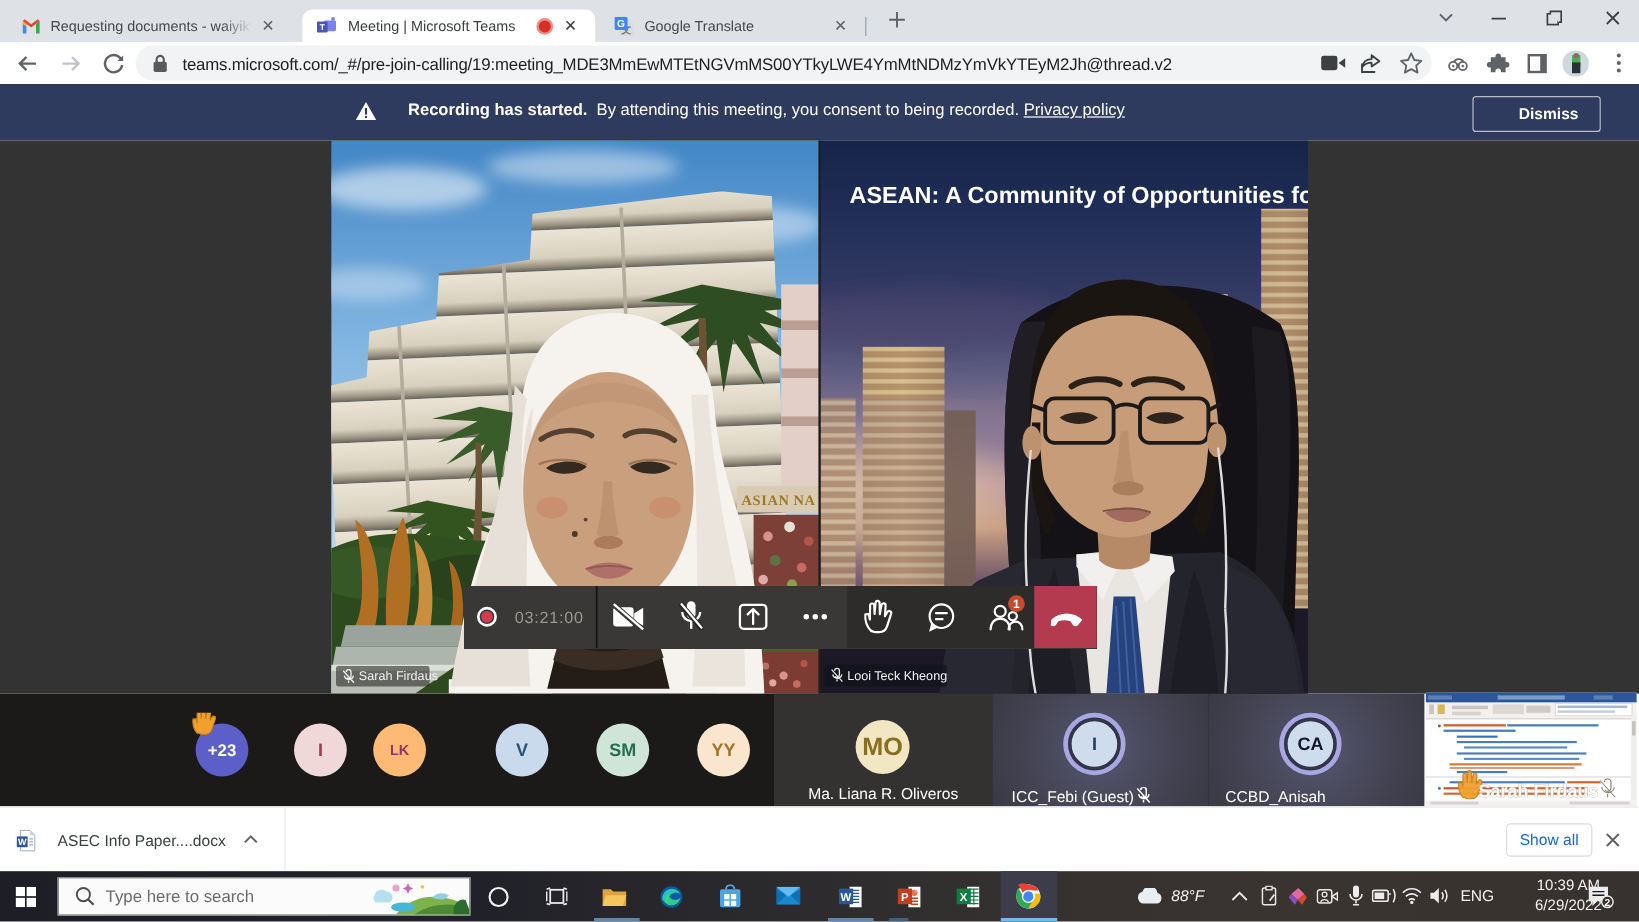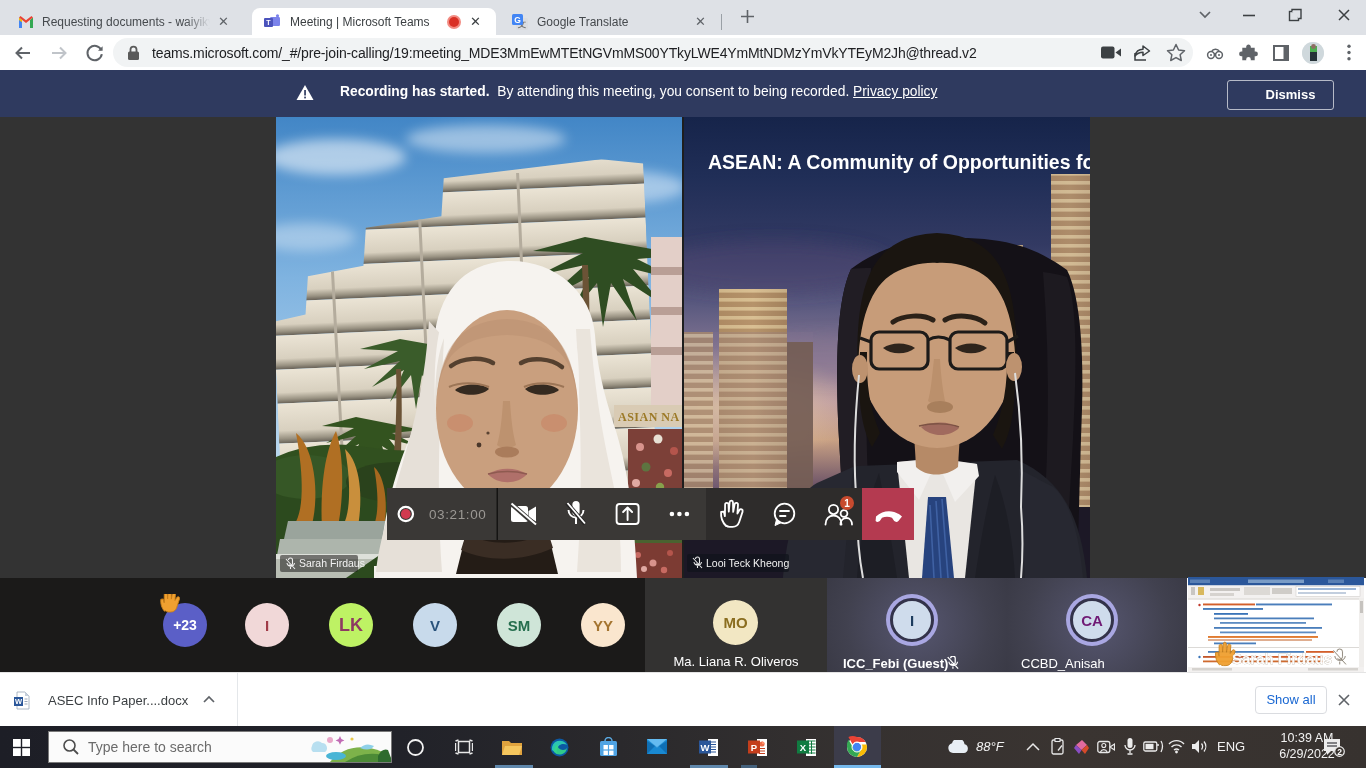--- a/index.html
+++ b/index.html
@@ -437,32 +437,32 @@
       </defs>
     </svg>
     <div class="abs" style="left:645px;top:0;width:182px;height:94px;background:#333231"></div>
     <div class="abs" style="left:827px;top:0;width:180px;height:94px;background:radial-gradient(circle at 50% 50%, #565670 0%, #41414f 70%, #3a3a46 100%)"></div>
     <div class="abs" style="left:1007px;top:0;width:180px;height:94px;background:radial-gradient(circle at 50% 50%, #565670 0%, #41414f 70%, #3a3a46 100%)"></div>
     <div class="avatar" style="left:163px;top:25px;width:44px;height:44px;background:#5b5fc7;color:#fff;font-size:14px;">+23</div>
     <svg class="abs" style="left:160px;top:16px" width="20" height="21" viewBox="0 0 13 14">
         <use href="#handemoji"></use>
       </svg>
     <div class="avatar" style="left:245px;top:25px;width:44px;height:44px;background:#f1d8d8;color:#a03b47;font-size:15px;">I</div>
-    <div class="avatar" style="left:329px;top:25px;width:44px;height:44px;background:#bef264;color:#8d3a62;font-size:18px;">LK</div>
+    <div class="avatar" style="left:311px;top:25px;width:44px;height:44px;background:#fdba74;color:#8d3a62;font-size:12px;">LK</div>
     <div class="avatar" style="left:413px;top:25px;width:44px;height:44px;background:#c8daeb;color:#29527a;font-size:15px;">V</div>
     <div class="avatar" style="left:497px;top:25px;width:44px;height:44px;background:#cfe5d8;color:#256e4e;font-size:15px;">SM</div>
     <div class="avatar" style="left:581px;top:25px;width:44px;height:44px;background:#fae6ce;color:#a4742f;font-size:15px;">YY</div>
-    <div class="avatar" style="left:713px;top:22px;width:45px;height:45px;background:#f2e7c3;color:#8a6d1f;font-size:15px;">MO</div>
+    <div class="avatar" style="left:713px;top:22px;width:45px;height:45px;background:#f2e7c3;color:#8a6d1f;font-size:21px;">MO</div>
     <div class="abs" style="left:645px;top:76px;width:182px;text-align:center;color:#fff;font-size:13px;">Ma. Liana R. Oliveros</div>
     <div class="avatar" style="left:890px;top:20px;width:44px;height:44px;background:#cfdcec;color:#1c3c5e;font-size:15px;border:3px solid #33334a;box-shadow:0 0 0 4px #a9a7e2;">I</div>
-    <div class="abs" style="left:843px;top:78px;color:#fff;font-size:13px;font-weight:bold;">ICC_Febi (Guest)</div>
+    <div class="abs" style="left:843px;top:78px;color:#fff;font-size:13px;">ICC_Febi (Guest)</div>
     <svg class="abs" style="left:946px;top:78px" width="15" height="15" viewBox="0 0 12 13">
         <use href="#micmute"></use>
       </svg>
-    <div class="avatar" style="left:1070px;top:20px;width:44px;height:44px;background:#cfdcec;color:#701a75;font-size:15px;border:3px solid #33334a;box-shadow:0 0 0 4px #a9a7e2;">CA</div>
+    <div class="avatar" style="left:1070px;top:20px;width:44px;height:44px;background:#cfdcec;color:#0f172a;font-size:15px;border:3px solid #33334a;box-shadow:0 0 0 4px #a9a7e2;">CA</div>
     <div class="abs" style="left:1021px;top:78px;color:#fff;font-size:13px;">CCBD_Anisah Anwari (Gue...</div>
     <svg class="abs" style="left:1188px;top:-1px" width="176" height="95" viewBox="0 0 176 95">
       <rect width="176" height="95" fill="#fff"></rect>
       <rect width="176" height="8.5" fill="#2b579a"></rect>
       <rect x="60" y="2.5" width="56" height="3.5" fill="#7a9cc6"></rect>
       <rect x="140" y="2.5" width="16" height="3.5" fill="#5a80b4"></rect>
       <rect x="2" y="2.5" width="20" height="3.5" fill="#5a80b4"></rect>
       <rect x="0" y="8.5" width="176" height="13" fill="#f3f1f0"></rect>
       <rect x="10" y="10" width="6" height="8" fill="#d8b85e"></rect>
         <rect x="3" y="10" width="4" height="8" fill="#c9c6c2"></rect>

